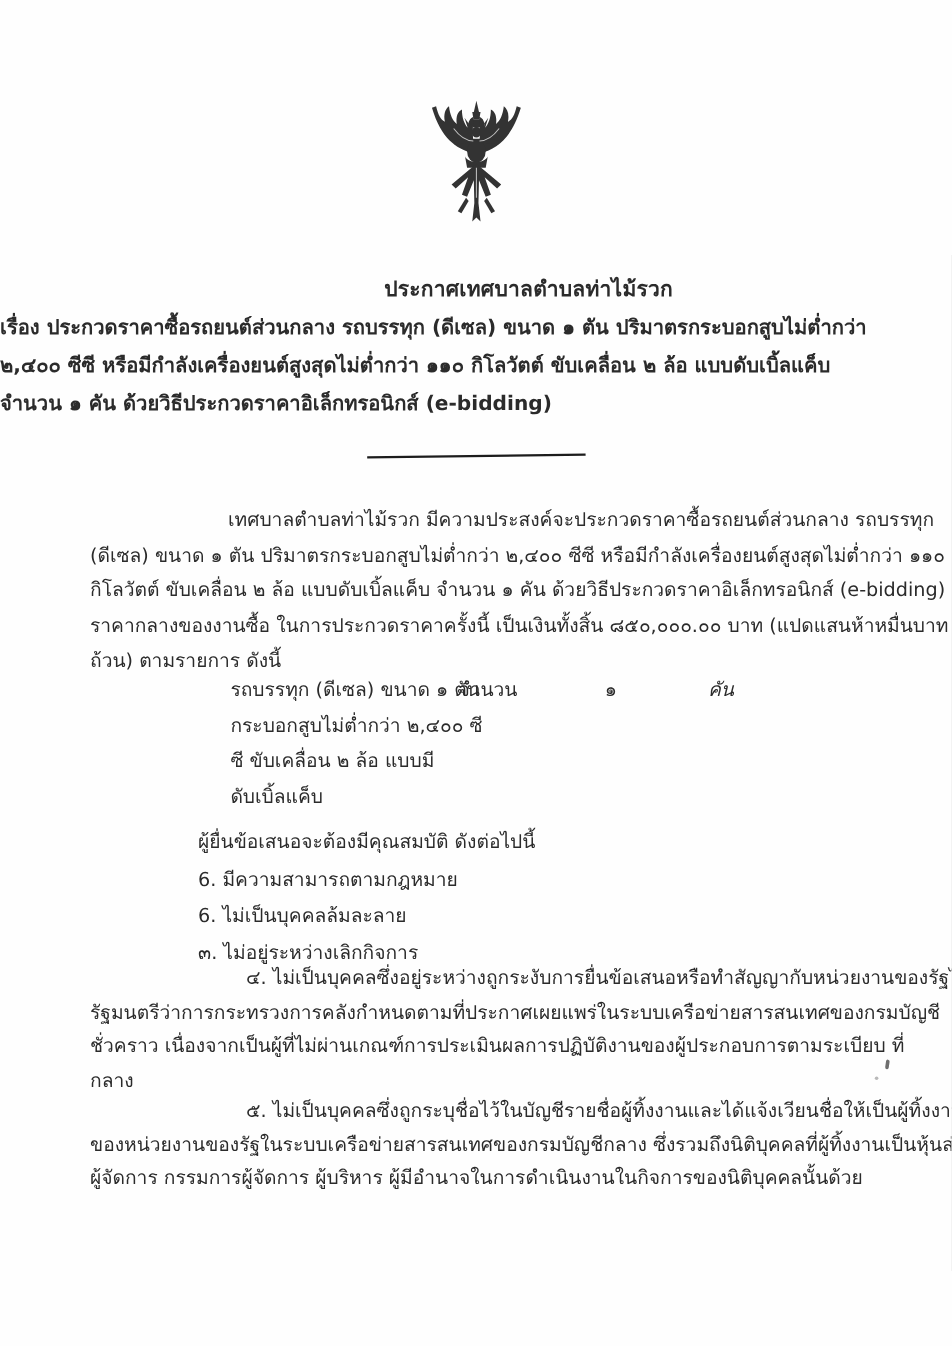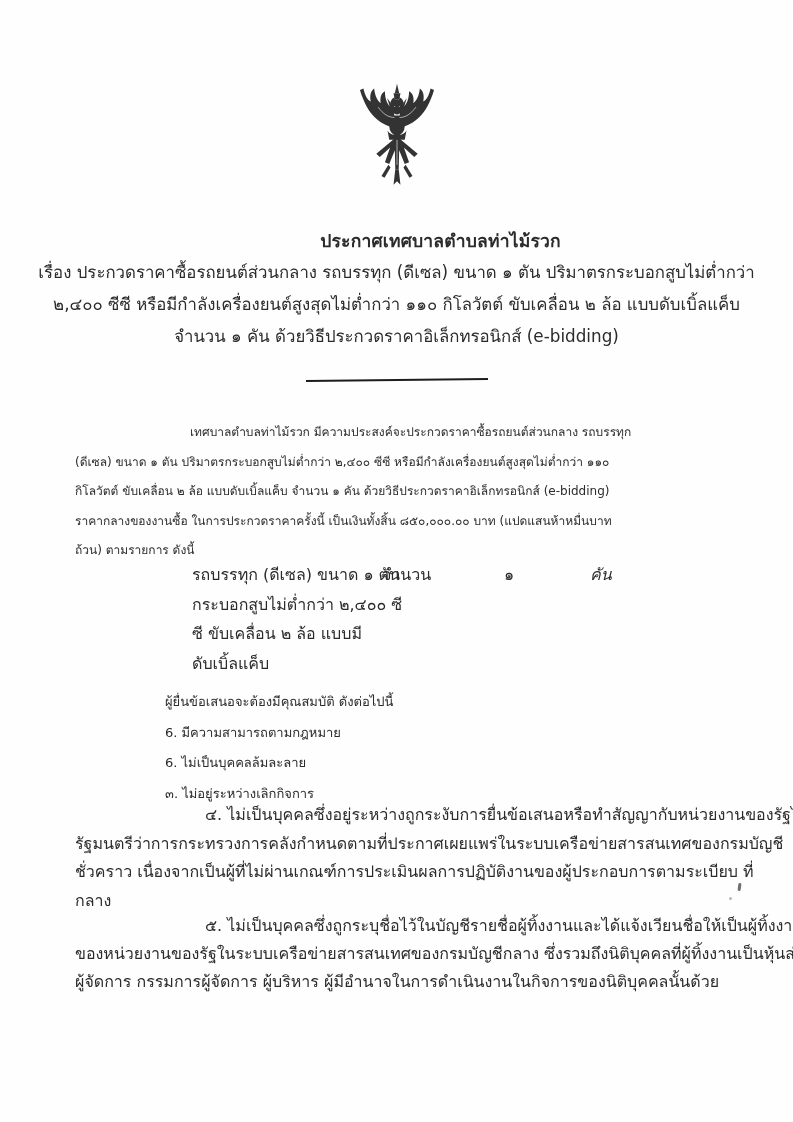--- a/index.html
+++ b/index.html
@@ -16,45 +16,45 @@
   
   .emblem{position:absolute;top:83px;left:0;width:793px;display:flex;justify-content:center;}
   .emblem svg{width:108px;height:112px;}
   
   .doc-title{
     position:absolute;top:227px;left:0;width:793px;
     text-align:center;font-size:17.5px;font-weight:bold;letter-spacing:.2px;padding-left:44px;
   }
   .doc-subject{
     position:absolute;top:256px;left:0;width:793px;
-    text-align:center;font-size:16.8px;font-weight:normal;line-height:32px;
+    font-size:16.8px;font-weight:bold;line-height:32px;
   }
   .divider{
     position:absolute;top:379px;left:50%;
     width:182px;height:0;
     border-top:2.5px solid #1c1c1c;
     transform:translateX(-50%) rotate(-0.7deg);
   }
   
   .intro-para{
     position:absolute;top:418px;left:75px;width:670px;
-    font-size:12px;line-height:29.5px;
+    font-size:16px;line-height:29.5px;
   }
   .intro-para .line:first-child{padding-left:115px;}
   .item-block{
     position:absolute;top:560px;left:192px;width:560px;
     font-size:16px;line-height:29.5px;
   }
   .item-row{position:relative;}
   .item-qty-label{position:absolute;left:190px;top:0;}
   .item-qty{position:absolute;left:312px;top:0;}
   .item-unit{position:absolute;left:398px;top:0;font-style:italic;}
   .quals-head{
     position:absolute;top:687px;left:165px;width:600px;
-    font-size:13px;line-height:30.5px;
+    font-size:16px;line-height:30.5px;
   }
   .qual-para-4{
     position:absolute;top:801px;left:75px;width:690px;
     font-size:16px;line-height:28.5px;
   }
   .qual-para-4 .line:first-child{padding-left:130px;}
   .qual-para-5{
     position:absolute;top:912px;left:75px;width:700px;
     font-size:16px;line-height:28px;
   }

